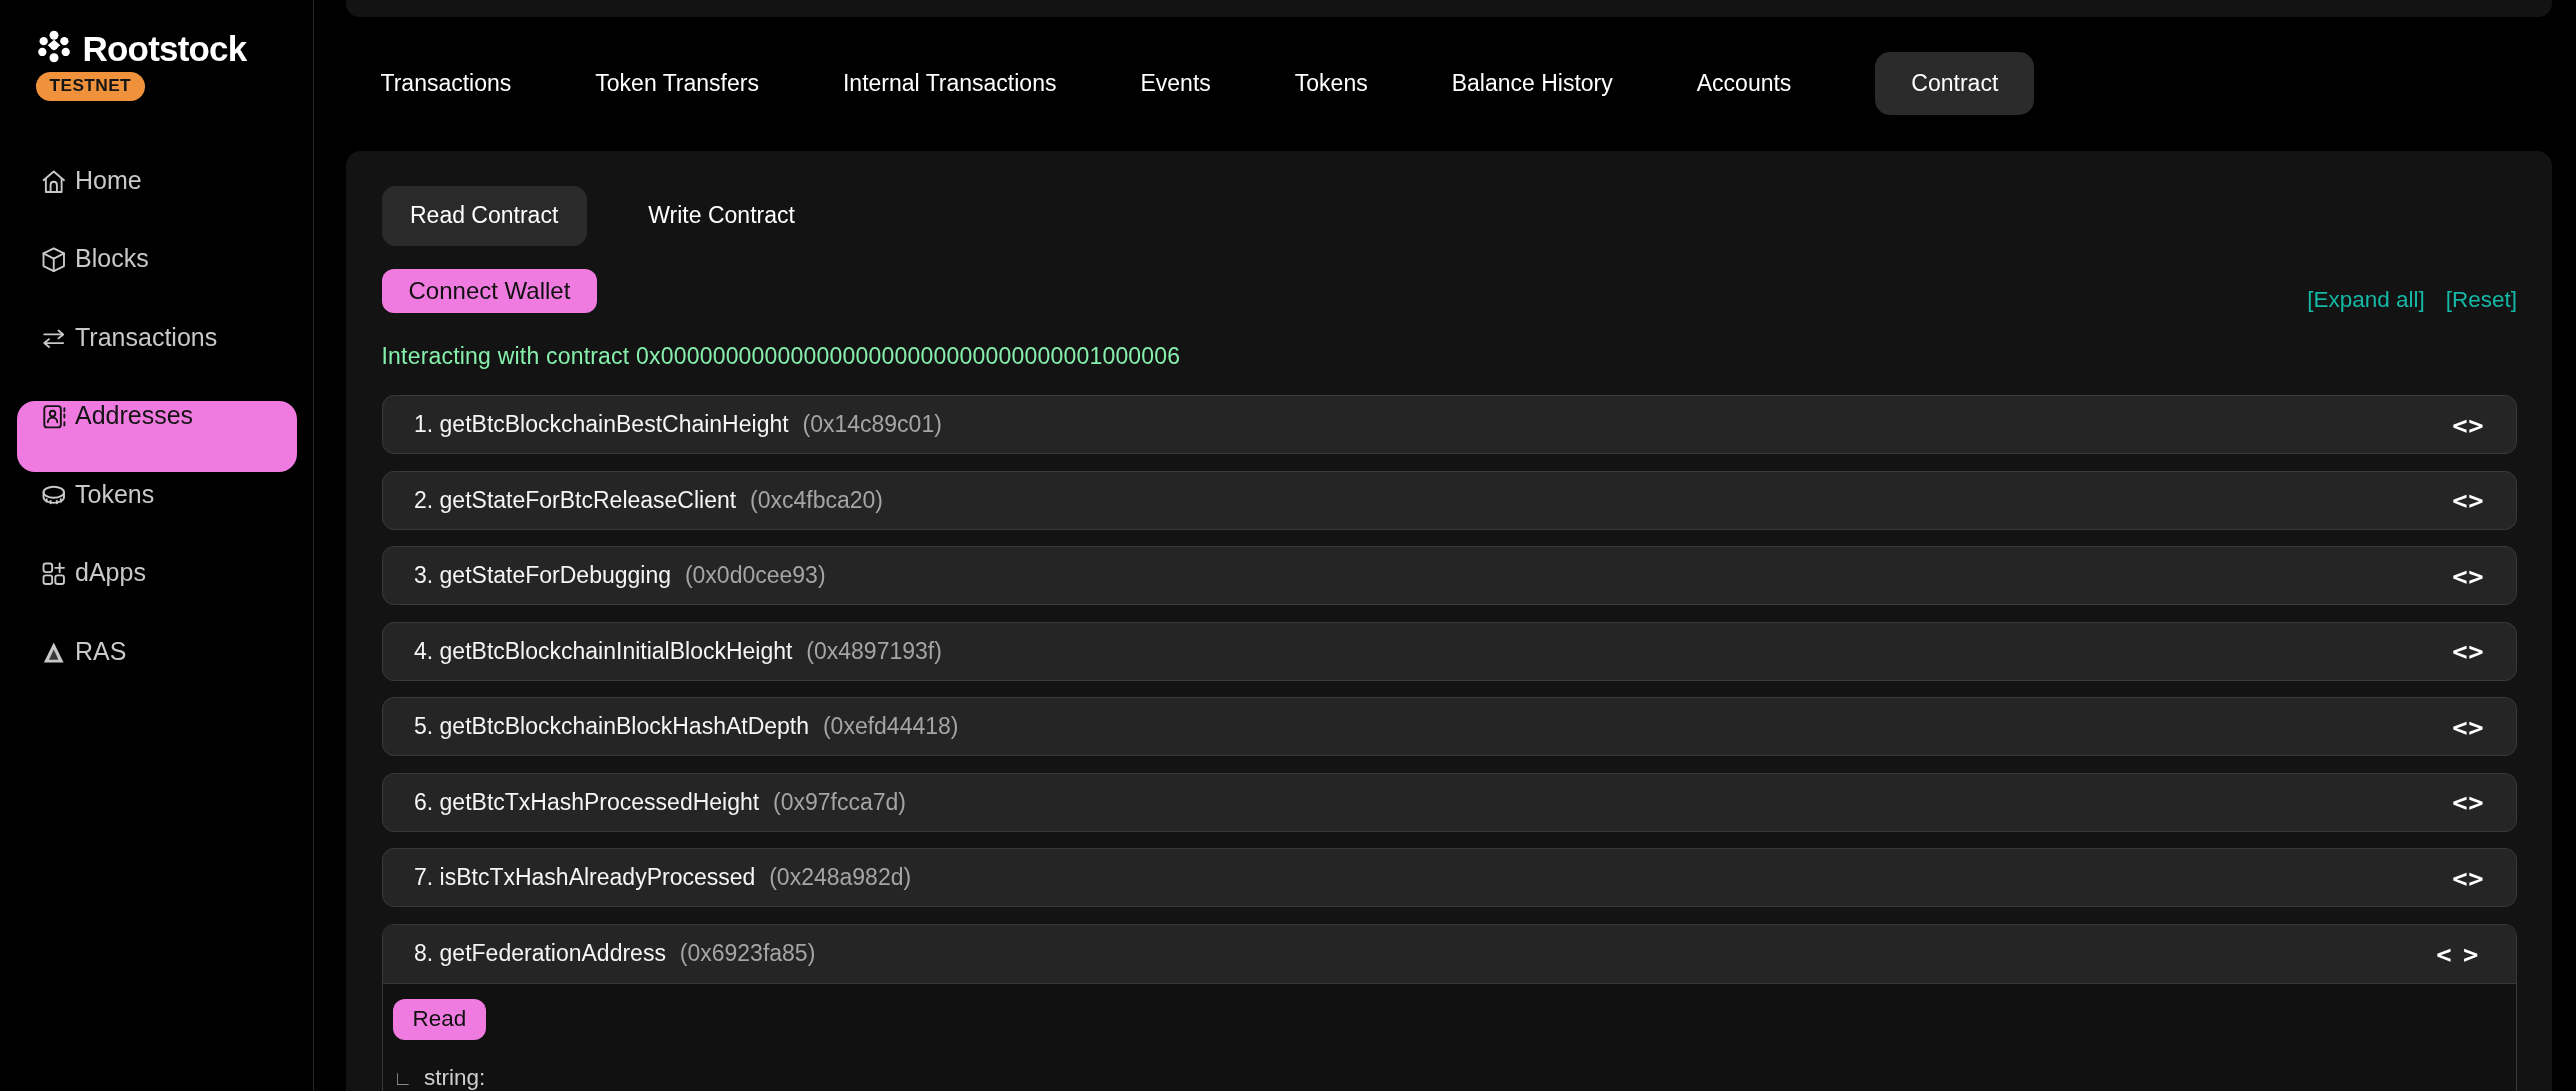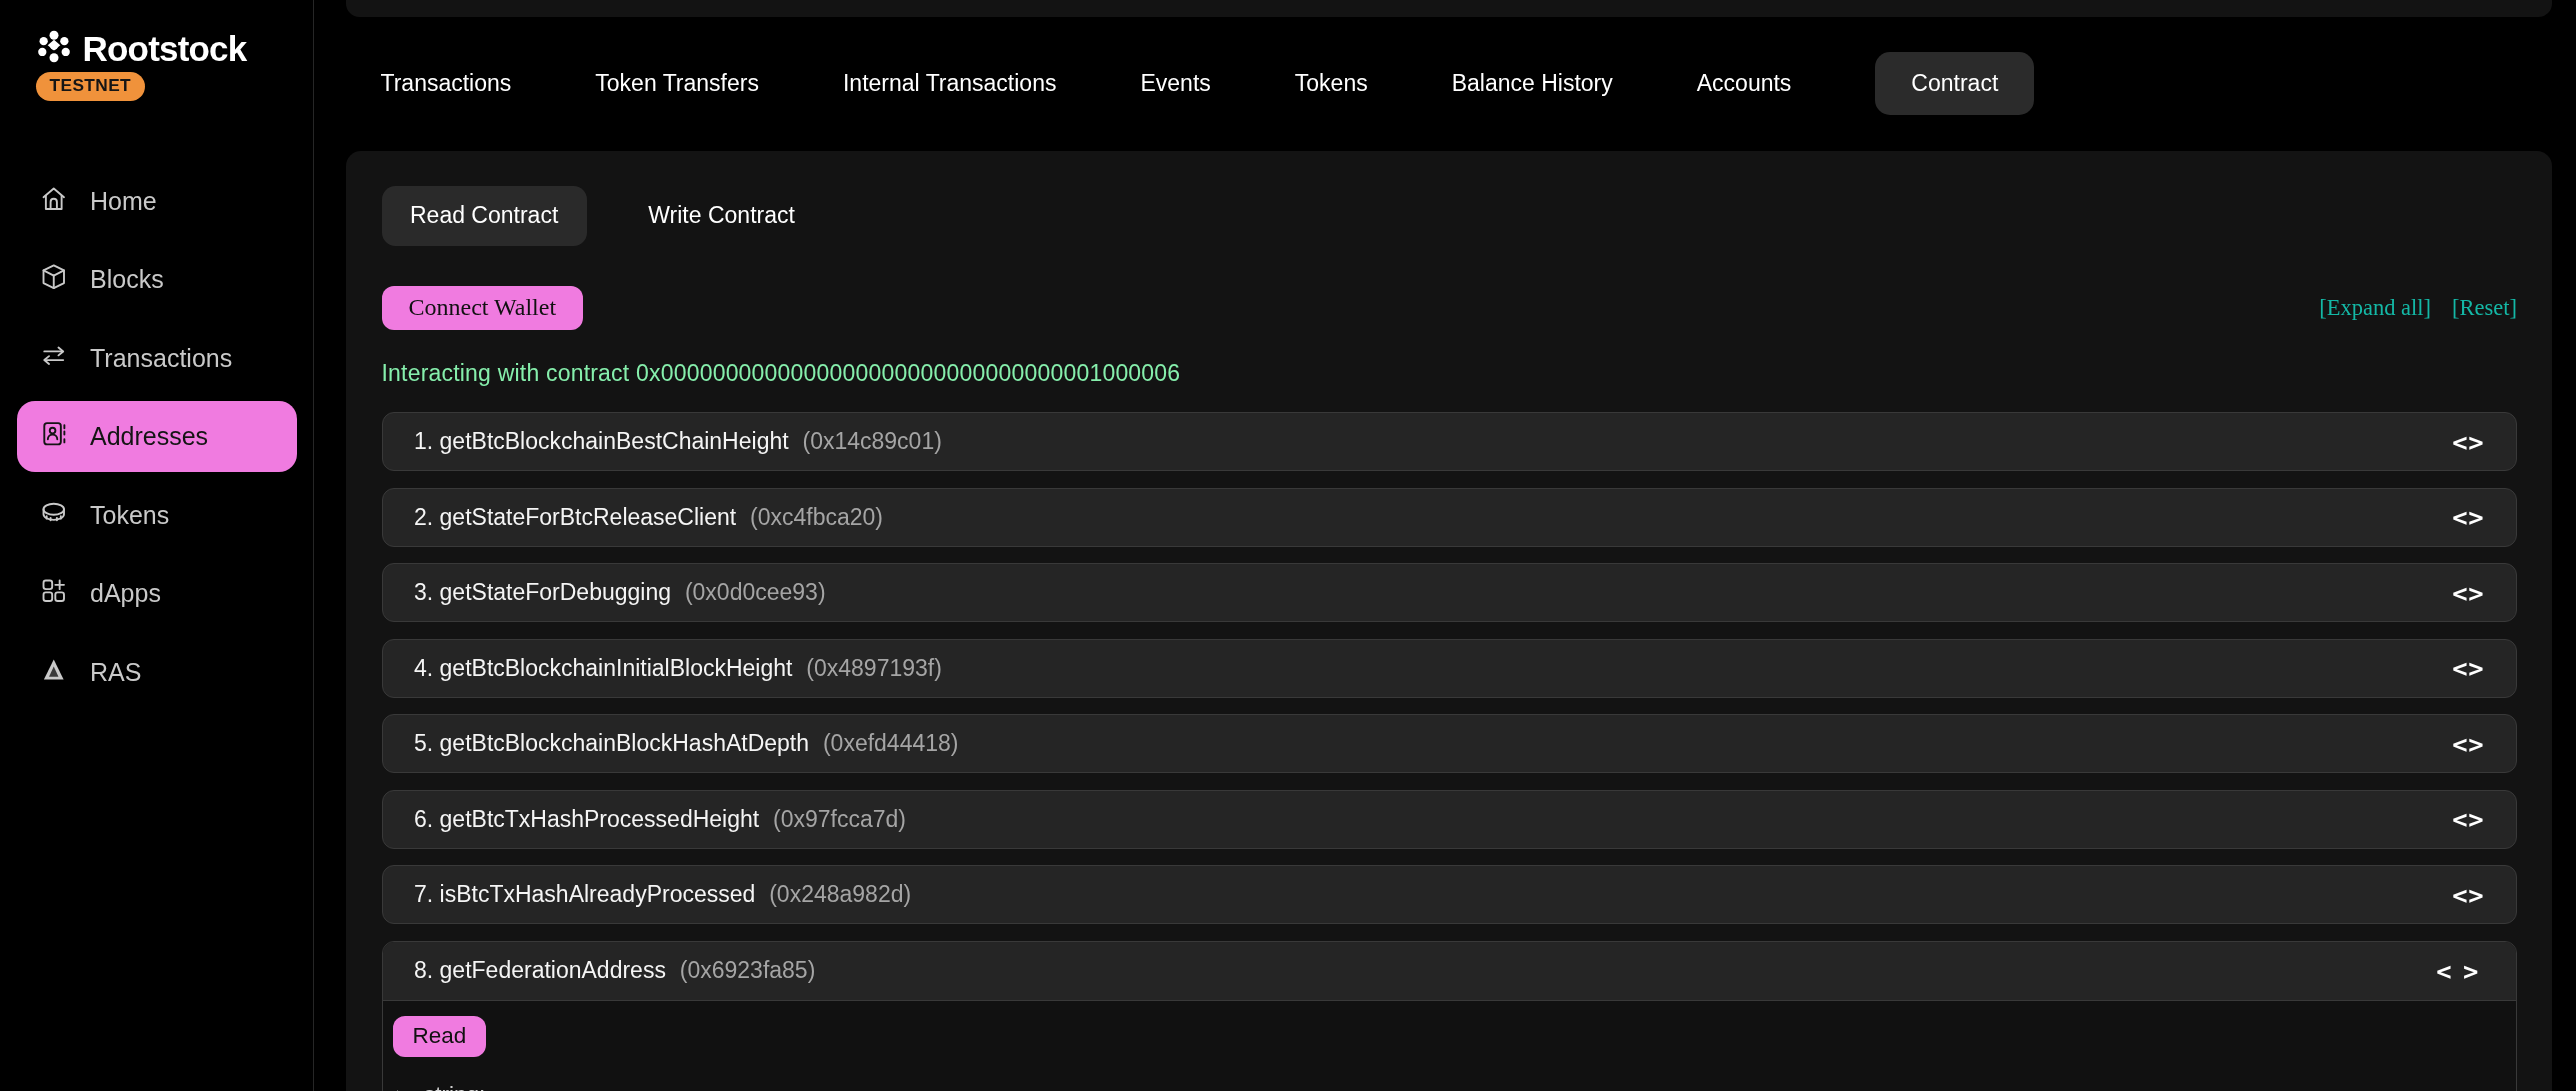--- a/index.html
+++ b/index.html
@@ -20,21 +20,21 @@
   .brand { padding-left:36px; }
   .brand-row { display:flex; align-items:center; gap:10.5px; }
   .brand-name { color:#fff; font-size:35px; font-weight:700; letter-spacing:-0.8px; }
   .brand-badge {
     display:inline-block; margin-top:3px; margin-left:0;
     background:#F0923B; color:#151515; font-weight:700; font-size:17.3px;
     padding:3.8px 13.5px 4.5px; border-radius:750px; letter-spacing:0.4px;
   }
   .nav { margin-top:65px; padding:0 16.5px; }
   .nav-item {
-    display:flex; align-items:center; gap:21px;
+    display:flex; gap:6px;
     height:71px; margin-bottom:7.5px; padding-left:21px;
     border-radius:18px; color:#C9C9C9; font-size:25px; cursor:pointer;
   }
   .nav-item svg { width:31.5px; height:31.5px; stroke:#C9C9C9; fill:none; stroke-width:2.4; stroke-linecap:round; stroke-linejoin:round; }
   .nav-item.active { background:#F07BE0; color:#141414; }
   .nav-item.active svg { stroke:#141414; }
   .nav-item svg .fillpart { fill:#C9C9C9; stroke:none; }
 
   
   .content { flex:1; position:relative; padding:0 24px 0 31.5px; display:flex; flex-direction:column; }
@@ -48,21 +48,21 @@
 
   
   .panel {
     flex:1; background:#131313; border-radius:15px 15px 0 0;
     padding:35px 35px 18px 36px; overflow:hidden;
   }
   .subtabs { display:flex; align-items:center; gap:33px; }
   .subtab { color:#fff; font-size:23px; padding:16.5px 28.5px; border-radius:13.5px; cursor:pointer; }
   .subtab.active { background:#2A2A2A; }
 
-  .wallet-row { margin-top:40px; display:flex; align-items:center; justify-content:space-between;font-family:Liberation Serif, serif; }
+  .wallet-row { margin-top:23px; display:flex; align-items:flex-end; justify-content:space-between; }
   .connect-btn {
     background:#F07BE0; color:#111; font-size:24px; font-weight:500;
     padding:0 27px; height:44px; display:flex; align-items:center;
     border-radius:12px; border:none; cursor:pointer; font-family:inherit;
   }
   .links { display:flex; gap:21px; font-size:22.5px; }
   .plink { color:#14b8a6; cursor:pointer; text-decoration:none; }
 
   .interacting { margin-top:30px; color:#86efac; font-size:23px; letter-spacing:0.2px; }
 

